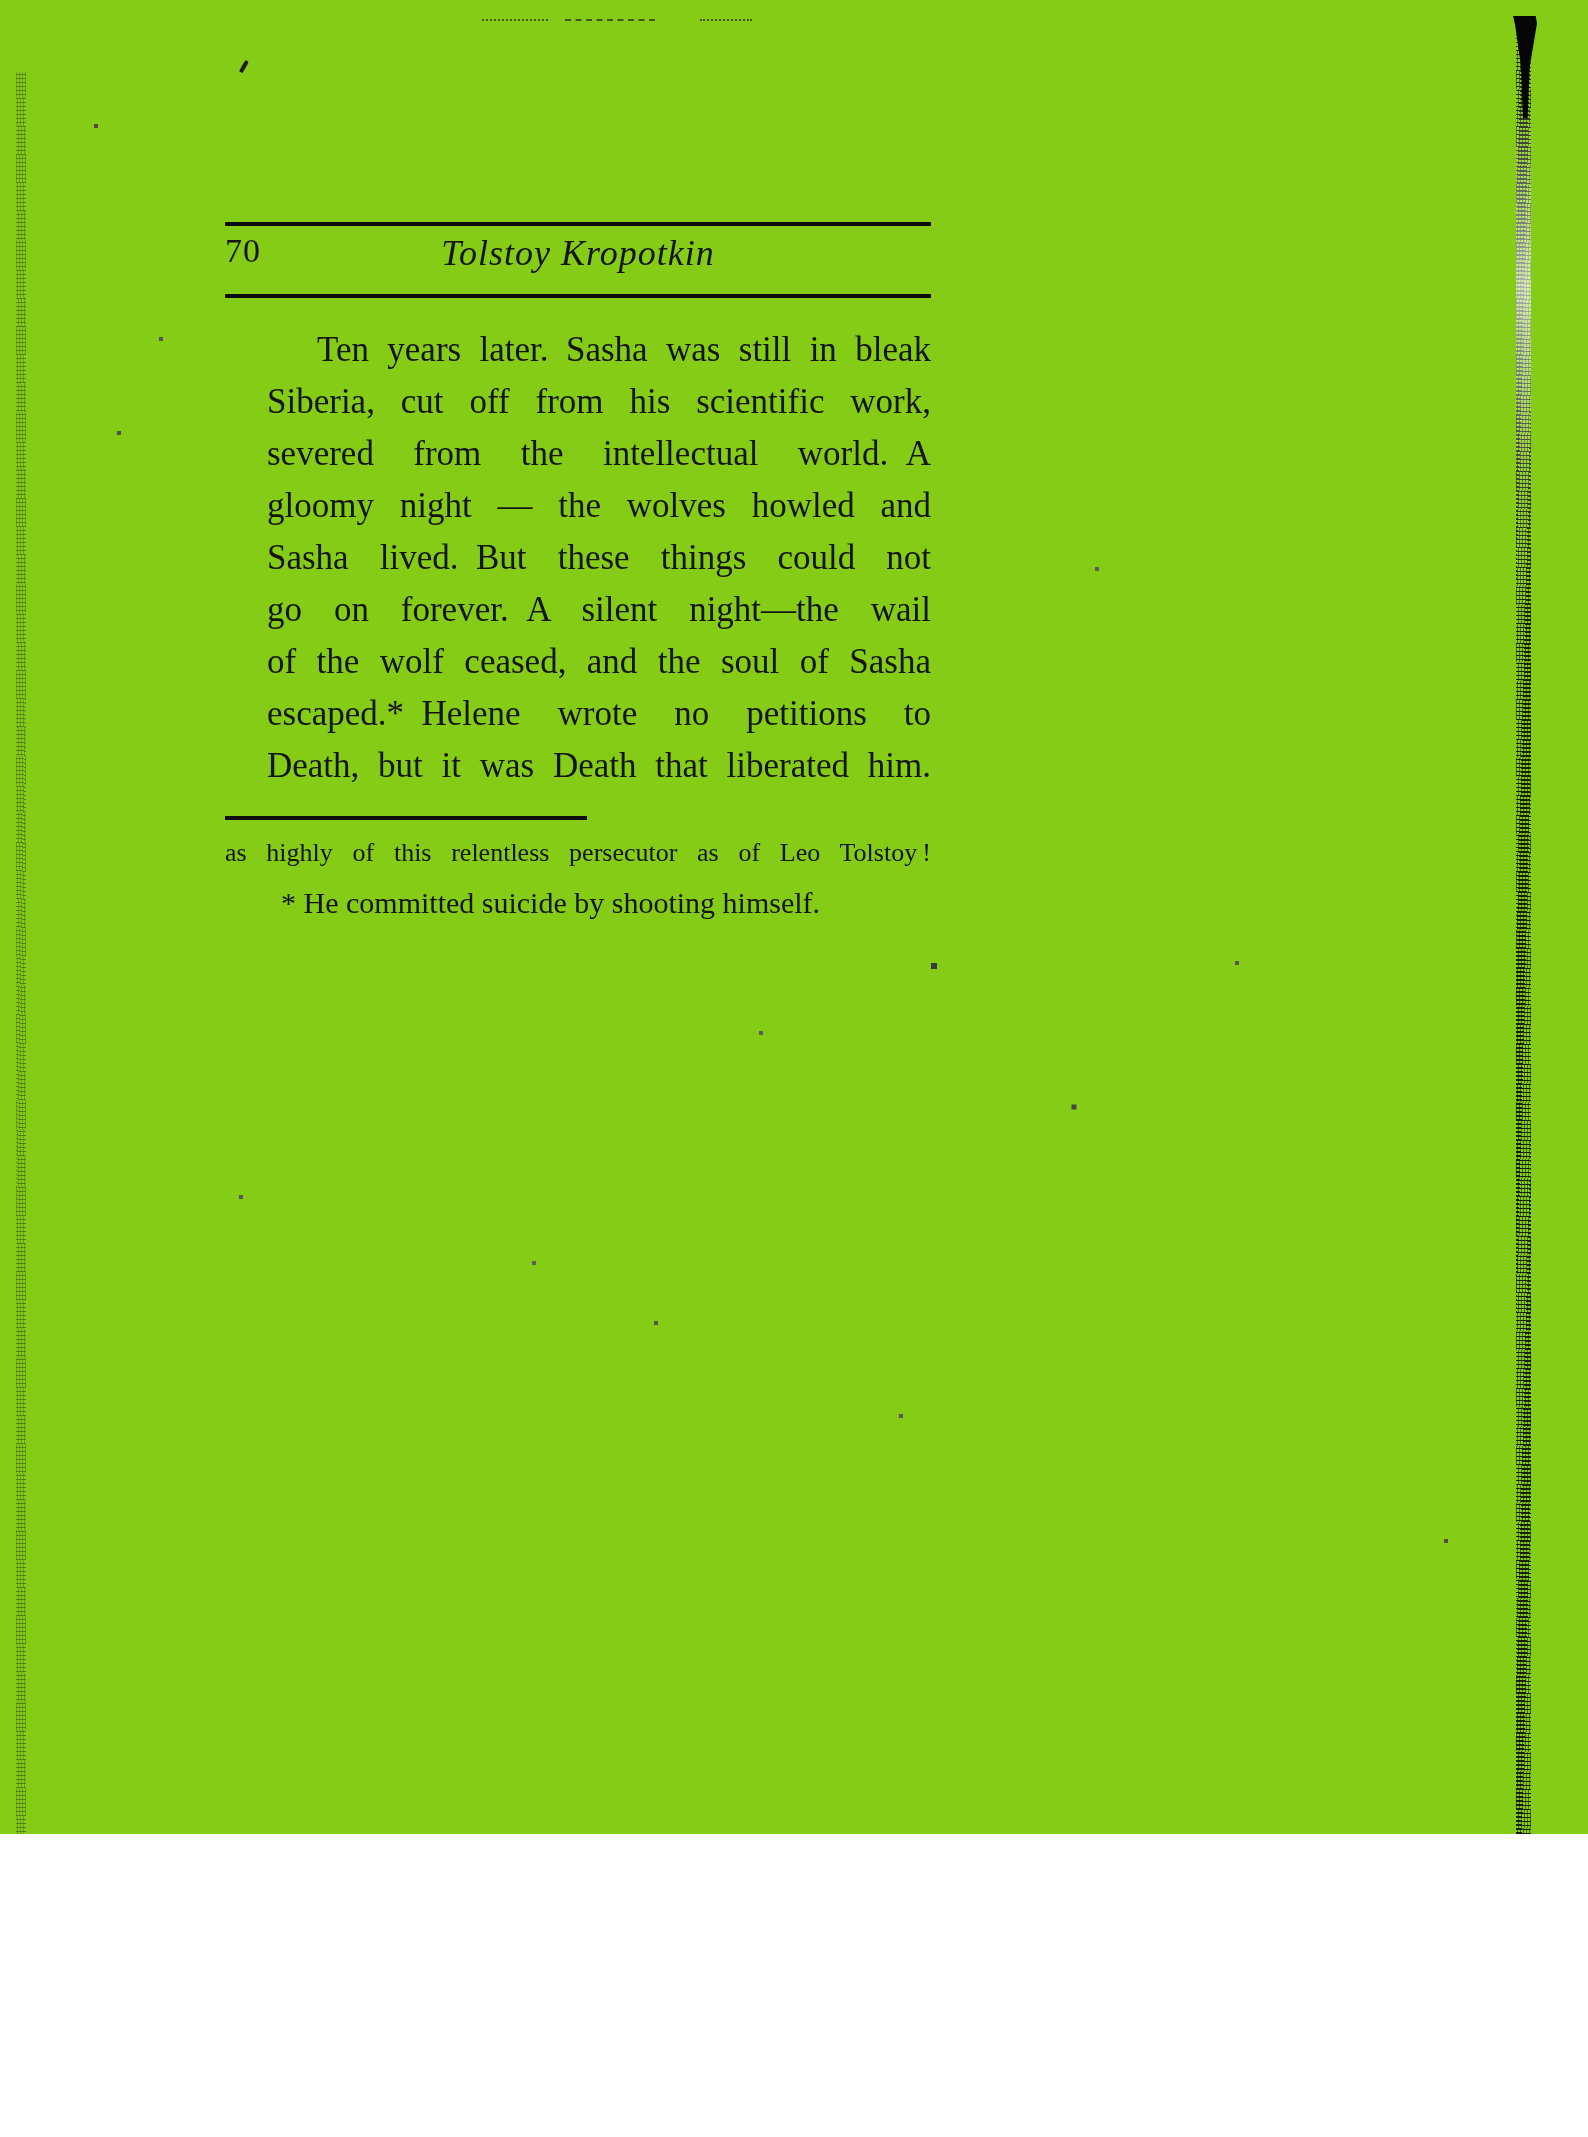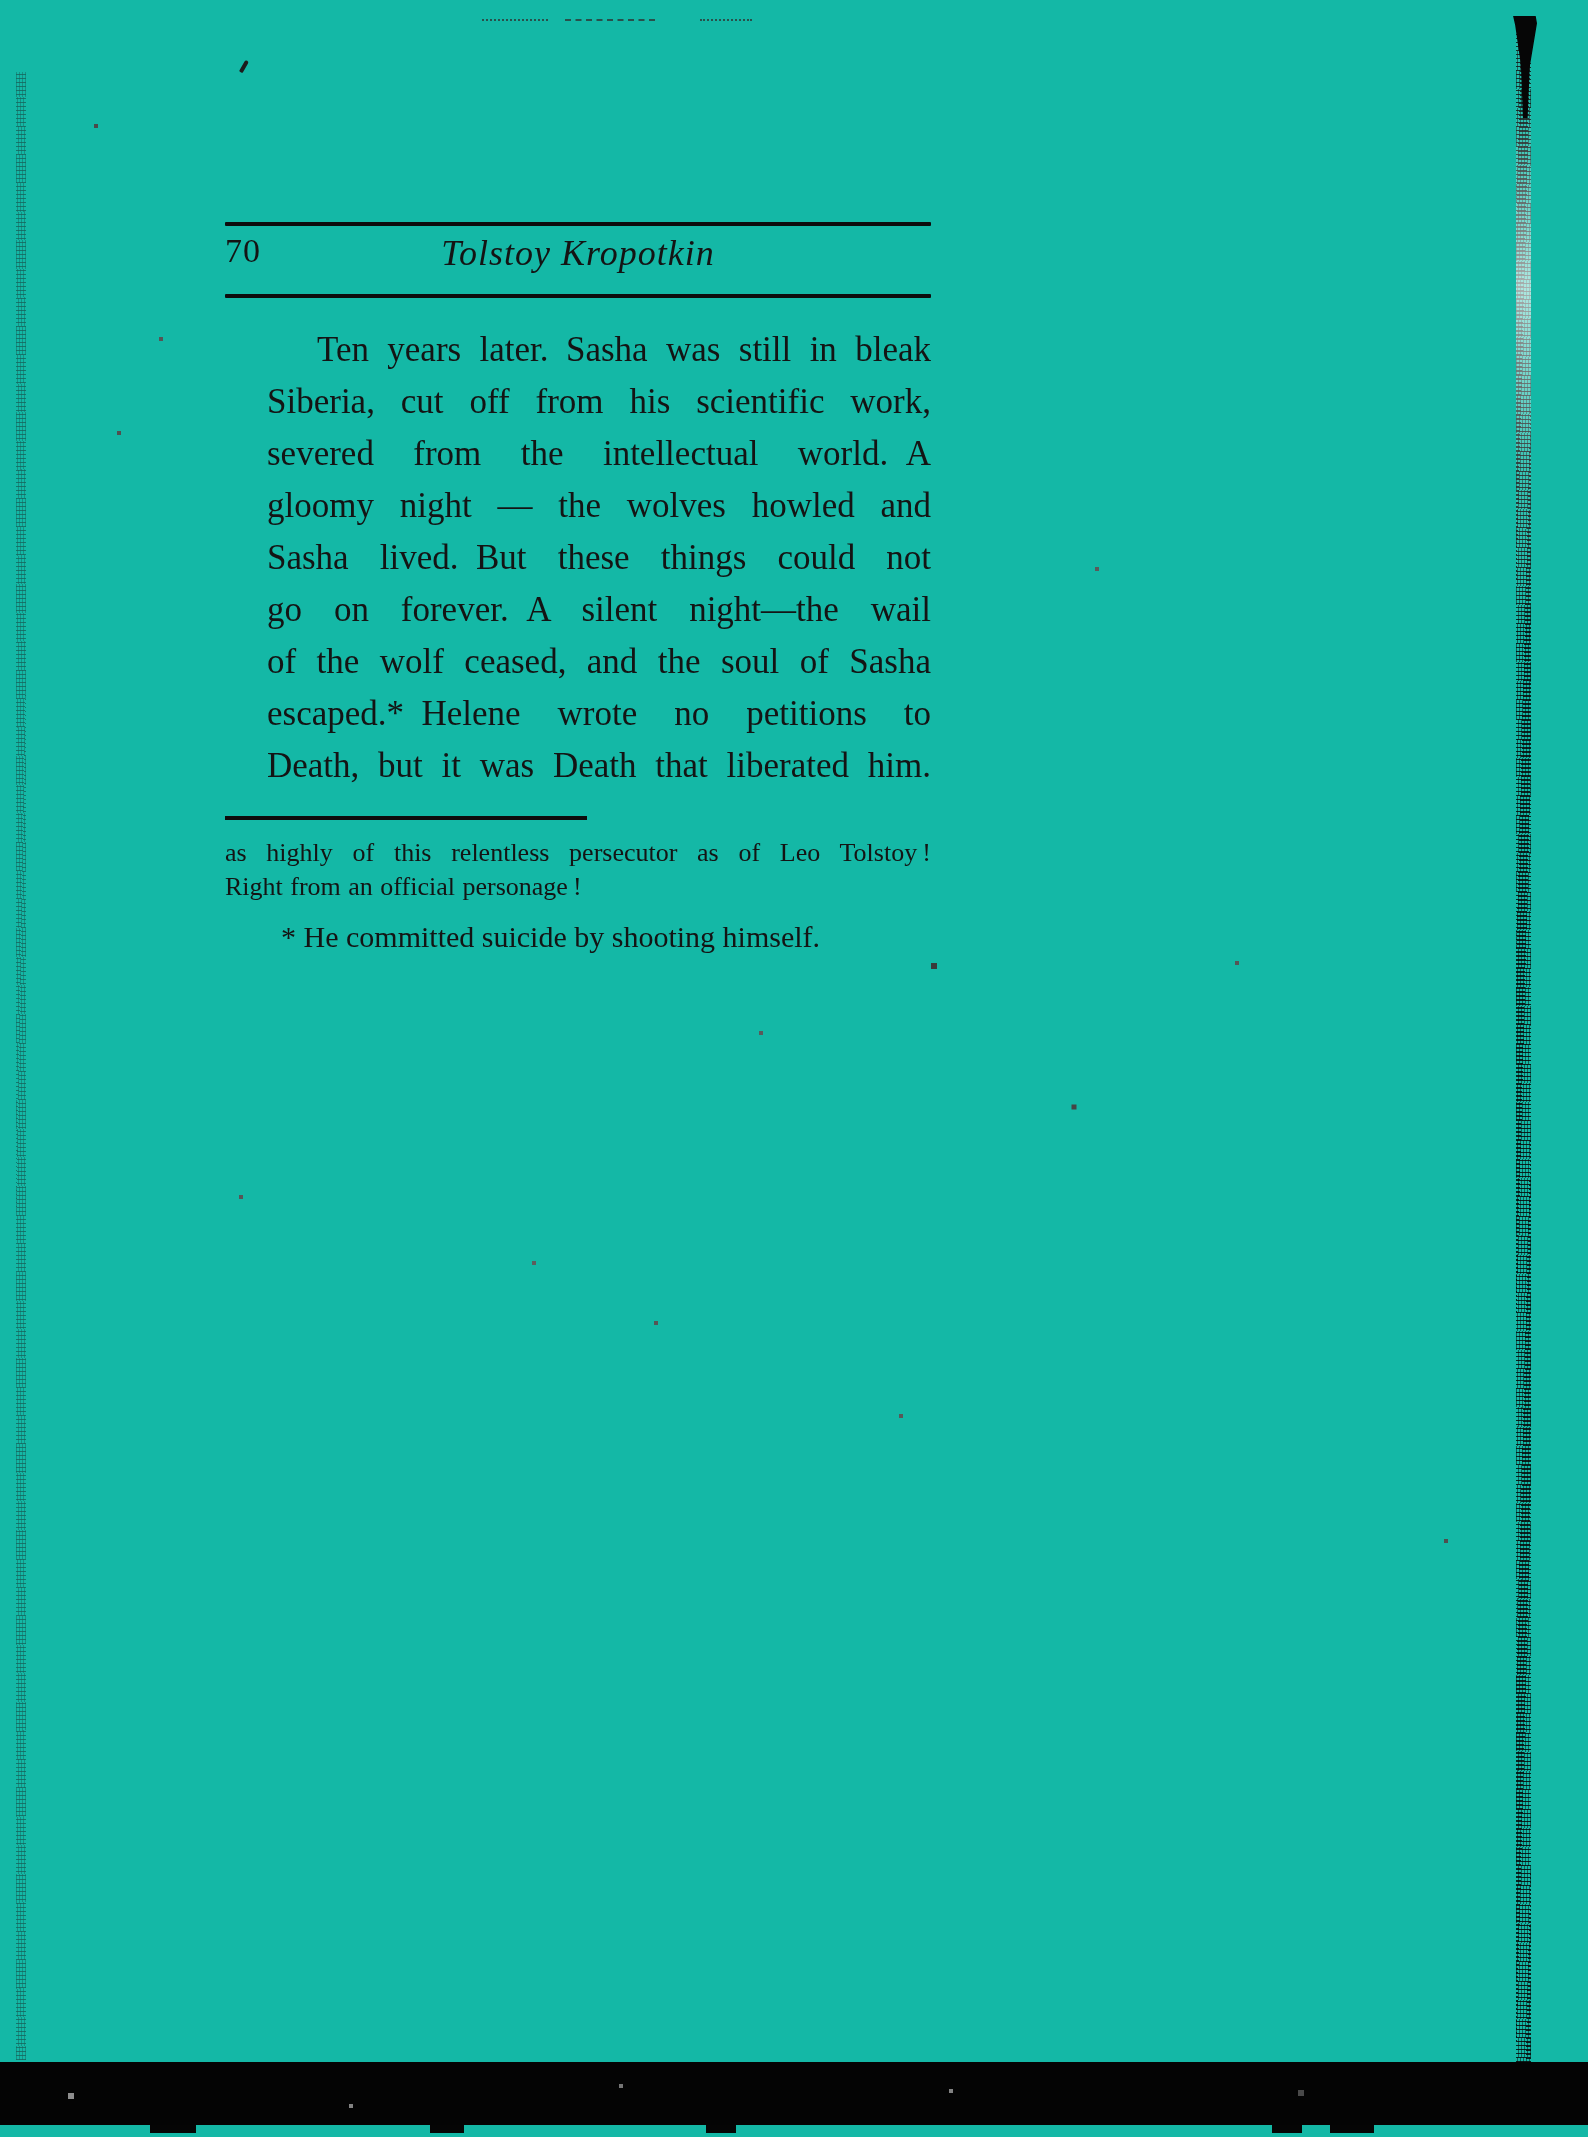--- a/index.html
+++ b/index.html
@@ -1,18 +1,18 @@
 <!DOCTYPE html>
 <html><head>
 <meta charset="utf-8">
 <style>
   html,body { margin:0; padding:0; background:#ffffff; }
   .scan {
-    position:relative; width:1588px; height:2137px;
-    background:#14b8a6; overflow:hidden;
+    position:relative; width:1588px; height:1834px;
+    background:#84cc16; overflow:hidden;
     font-family:"Liberation Serif", serif;
     color:#141414;
   }
 
   
   .left-noise {
     position:absolute; left:16px; top:72px; width:10px; height:1988px;
     background:
       repeating-linear-gradient(2deg, rgba(25,25,25,.75) 0 1px, transparent 1px 4px),
       repeating-linear-gradient(88deg, rgba(25,25,25,.45) 0 1px, transparent 1px 3px);
@@ -142,21 +142,20 @@
       <div class="body-line">go on forever. A silent night—the wail</div>
       <div class="body-line">of the wolf ceased, and the soul of Sasha</div>
       <div class="body-line">escaped.* Helene wrote no petitions to</div>
       <div class="body-line">Death, but it was Death that liberated him.</div>
     </main>
 
     <div class="fn-rule"></div>
 
     <section class="footnote">
       <div class="fn-line">as highly of this relentless persecutor as of Leo Tolstoy !</div>
-      <div class="fn-line last">Right from an official personage !</div>
       <div class="fn-note">* He committed suicide by shooting himself.</div>
     </section>
 
   </div>
 
   <div class="gutter"></div>
   <div class="gutter-wedge"></div>
 
   <div class="bottom-band"></div>
   <div class="band-speck"></div>

